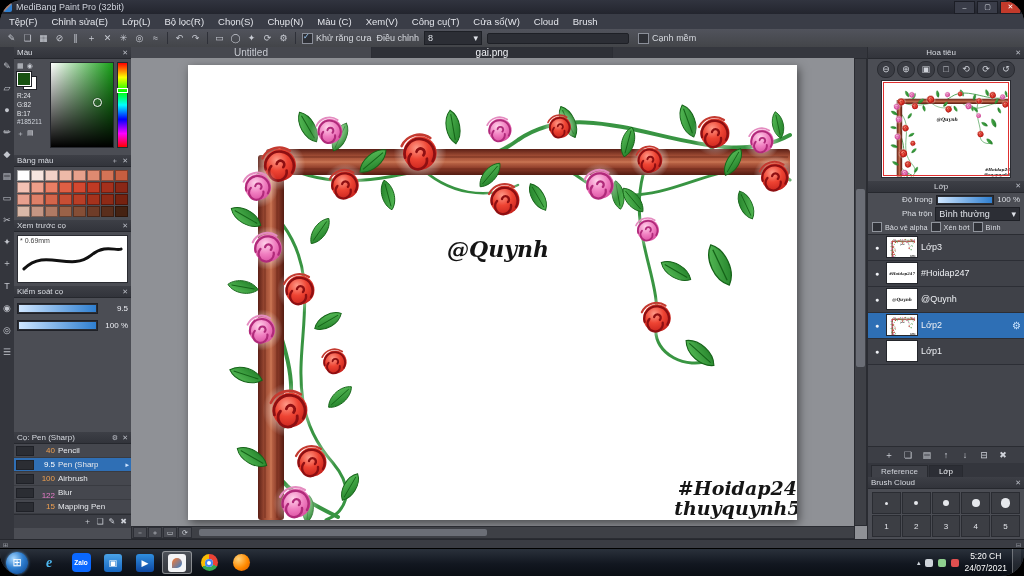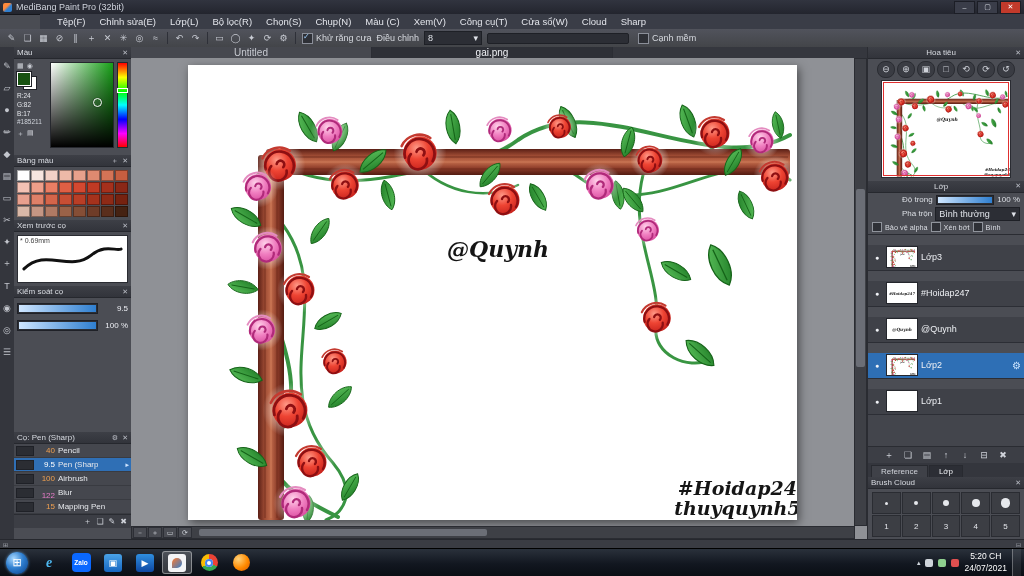--- a/index.html
+++ b/index.html
@@ -1,28 +1,28 @@
 <!DOCTYPE html>
 <html><head>
 <meta charset="utf-8">
 <style>
   html,body{margin:0;padding:0;background:#000;}
   #app{position:relative;width:1024px;height:576px;overflow:hidden;background:#4a4c53;
-       font-family:"Liberation Sans",sans-serif;color:#ddd;font-size:10px;}
+       font-family:"Liberation Sans",sans-serif;color:#ddd;font-size:10px;border-radius:23px;}
   
   .titlebar{position:absolute;top:0;left:0;right:0;height:14px;background:linear-gradient(#31343f,#23252e);
             display:flex;align-items:center;gap:4px;padding:0 3px;border-bottom:1px solid #15161c;}
   .appicon{width:9px;height:9px;border-radius:2px;background:linear-gradient(135deg,#ff8a3c 40%,#2f7fd0 60%);}
   .title{font-size:9px;color:#ced2db;}
   .winbtns{margin-left:auto;display:flex;}
   .winbtn{width:19px;height:11px;margin-left:2px;display:flex;align-items:center;justify-content:center;
           font-size:7px;color:#d3d6de;background:#3a3d49;border:1px solid #1c1e26;}
   .winbtn.close{background:#c23a2b;color:#fff;}
   .menubar{position:absolute;top:14px;left:0;right:0;height:15px;background:#3a3d47;display:flex;
-           align-items:center;padding-left:10px;border-bottom:1px solid #23252c;margin-left:40px;}
+           align-items:center;padding-left:2px;border-bottom:1px solid #23252c;}
   .menu-item{padding:0 7px;line-height:15px;font-size:9.5px;color:#e3e5eb;white-space:nowrap;}
   .toolbar{position:absolute;top:29px;left:0;right:0;height:18px;background:linear-gradient(#51535c,#434549);
            display:flex;align-items:center;gap:1px;padding:0 4px;border-bottom:1px solid #2a2c33;}
   .tbtn{width:15px;height:14px;display:flex;align-items:center;justify-content:center;font-size:9px;
         color:#c9ccd4;border-radius:2px;}
   .tsep{width:1px;height:12px;background:#2e3038;margin:0 3px;}
   .tcheck{width:9px;height:9px;border:1px solid #8b8f99;background:#2e3036;display:inline-block;position:relative;margin:0 2px;}
   .tcheck.checked::after{content:"✓";position:absolute;top:-2px;left:0px;font-size:8px;color:#9fd1ff;}
   .tlabel{font-size:9px;color:#d6d9df;margin-right:4px;}
   .tselect{height:12px;min-width:50px;background:#2c2e35;border:1px solid #1e2026;display:flex;align-items:center;
@@ -102,21 +102,21 @@
         font-size:9px;display:flex;align-items:center;justify-content:center;}
   .navthumb{flex:0 0 54px;margin:1px 13px 3px 13px;background:#fff;position:relative;border:1px solid #2a2c32;}
   .navthumb svg{display:block;width:100%;height:100%;}
   .navview{position:absolute;inset:1px;border:1px solid #e03030;pointer-events:none;}
   .lrowhdr{flex:0 0 14px;display:flex;align-items:center;gap:3px;padding:0 4px;font-size:8px;color:#dcdfe5;margin-left:30px;}
   .lrowhdr .strack{height:8px;}
   .checksrow{flex:0 0 13px;display:flex;align-items:center;gap:3px;padding:0 4px;font-size:7.3px;color:#d8dbe1;}
   .cbox{width:8px;height:8px;border:1px solid #90949c;background:#2e3036;flex:0 0 auto;}
   .layerlist{flex:0 0 130px;border-top:1px solid #2a2c32;}
   .lrow{height:26px;box-sizing:border-box;display:flex;align-items:center;gap:3px;background:#3f4148;
-        border-bottom:1px solid #2c2e35;padding:0 3px;margin-top:10px;}
+        border-bottom:1px solid #2c2e35;padding:0 3px;}
   .lrow.sel{background:#2e6fb5;}
   .leye{width:12px;text-align:center;font-size:7px;color:#f2f4f8;}
   .lthumb{width:30px;height:20px;background:#fff;border:1px solid #24262c;overflow:hidden;flex:0 0 auto;}
   .lthumb svg{display:block;width:100%;height:100%;}
   .lname{font-size:9px;color:#eef0f4;white-space:nowrap;overflow:hidden;}
   .lgear{margin-left:auto;font-size:10px;color:#cfe6ff;}
   .rp-spacer{flex:1;background:#43454c;}
   .layerops{flex:0 0 16px;display:flex;align-items:center;justify-content:center;gap:4px;background:#3c3e45;
             border-top:1px solid #2a2c32;}
   .lop{width:15px;height:13px;display:flex;align-items:center;justify-content:center;font-size:9px;color:#d0d3da;}
@@ -300,21 +300,21 @@
     <span class="menu-item">Chỉnh sửa(E)</span>
     <span class="menu-item">Lớp(L)</span>
     <span class="menu-item">Bộ lọc(R)</span>
     <span class="menu-item">Chọn(S)</span>
     <span class="menu-item">Chụp(N)</span>
     <span class="menu-item">Màu (C)</span>
     <span class="menu-item">Xem(V)</span>
     <span class="menu-item">Công cụ(T)</span>
     <span class="menu-item">Cửa sổ(W)</span>
     <span class="menu-item">Cloud</span>
-    <span class="menu-item">Sharp</span>
+    <span class="menu-item">Brush</span>
   </div>
 
   <div class="toolbar">
     <span id="tb-icons" style="display:flex;gap:1px;">
         <span class="tbtn">✎</span>
         <span class="tbtn">❏</span>
         <span class="tbtn">▦</span>
         <span class="tbtn">⊘</span>
         <span class="tbtn">∥</span>
         <span class="tbtn">＋</span>

